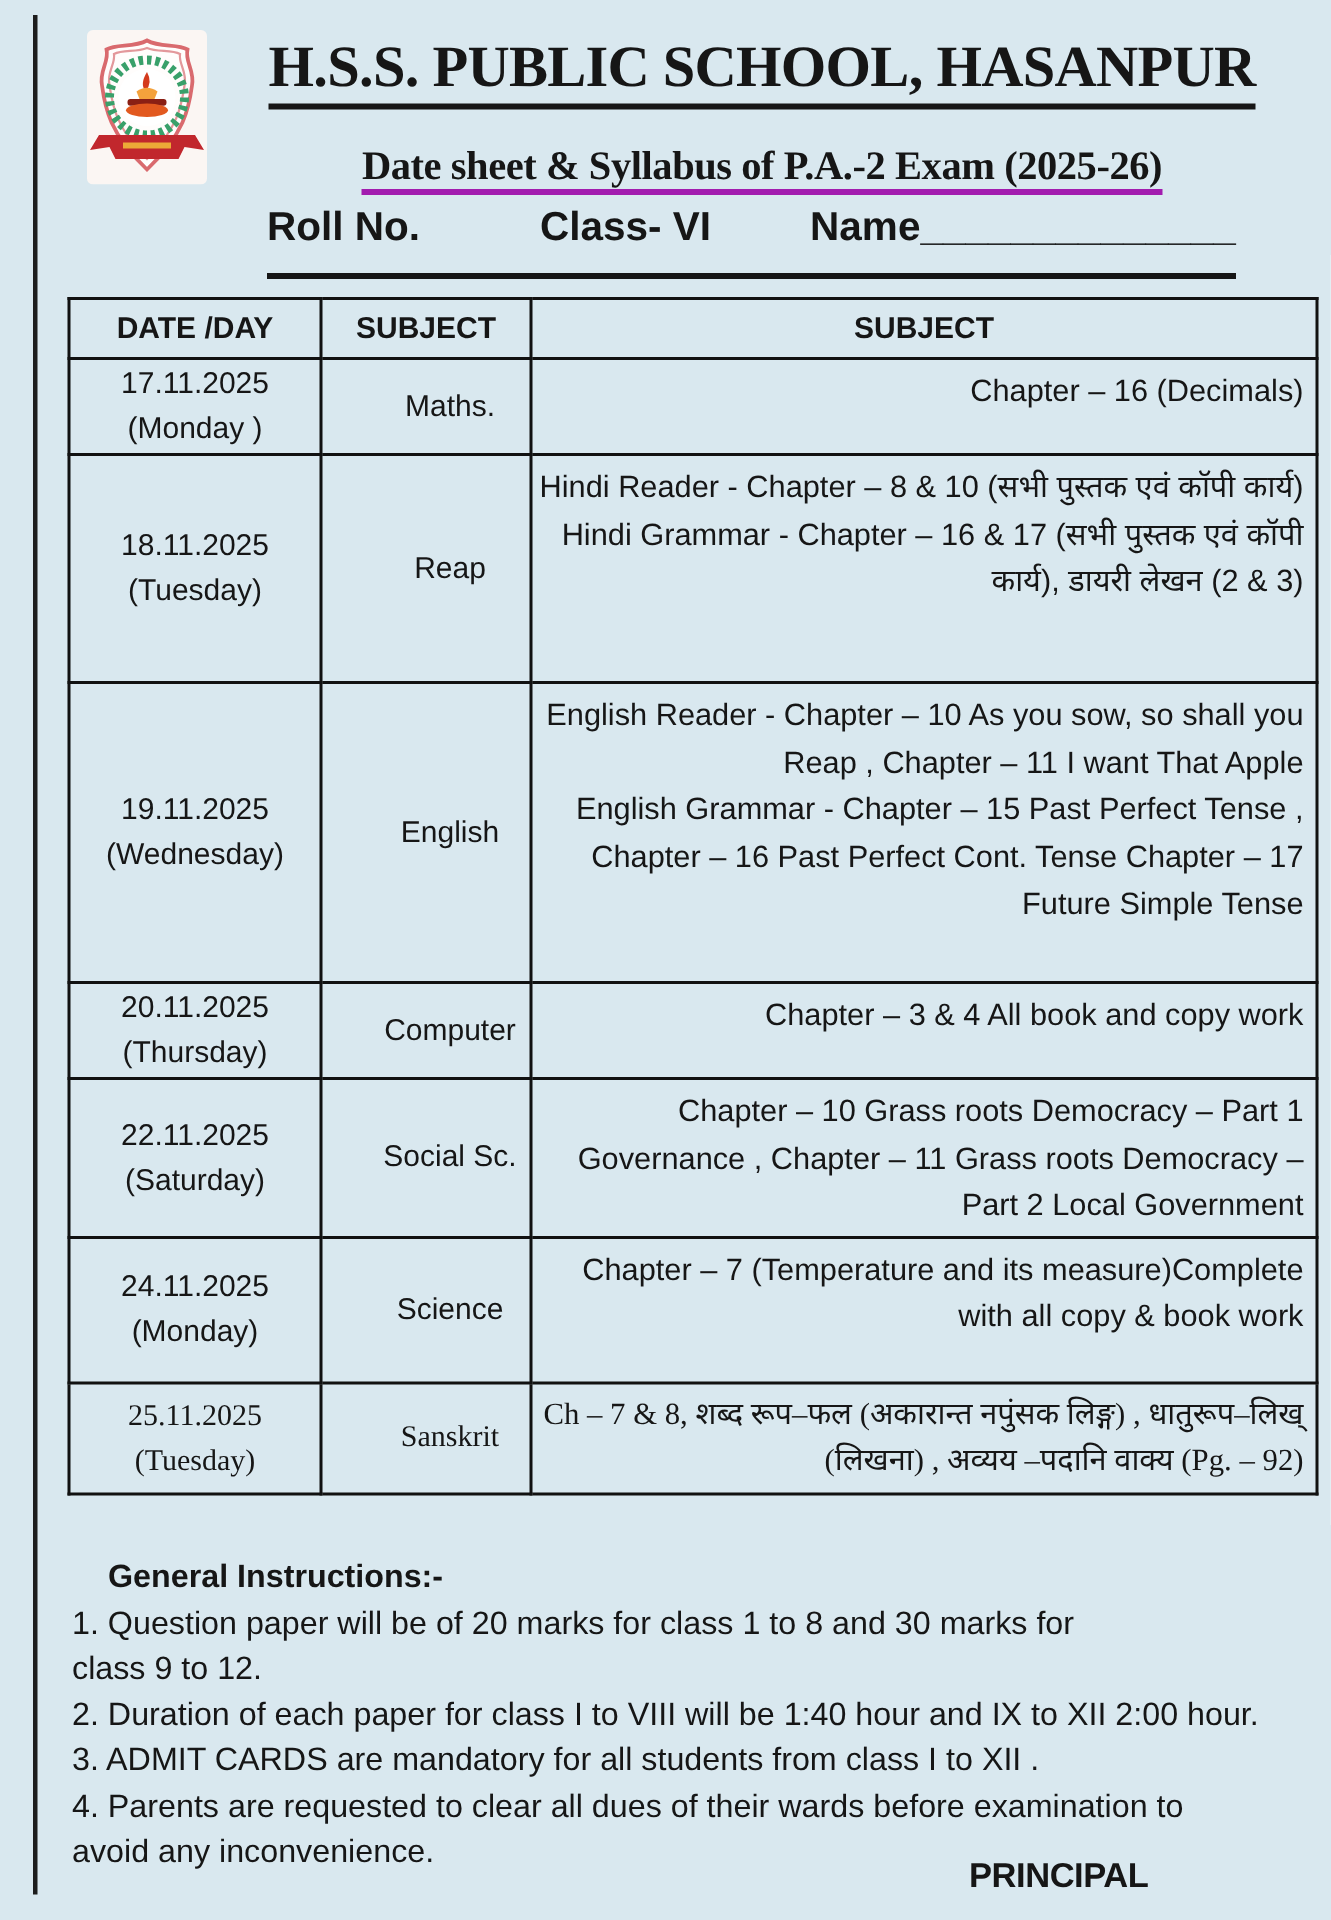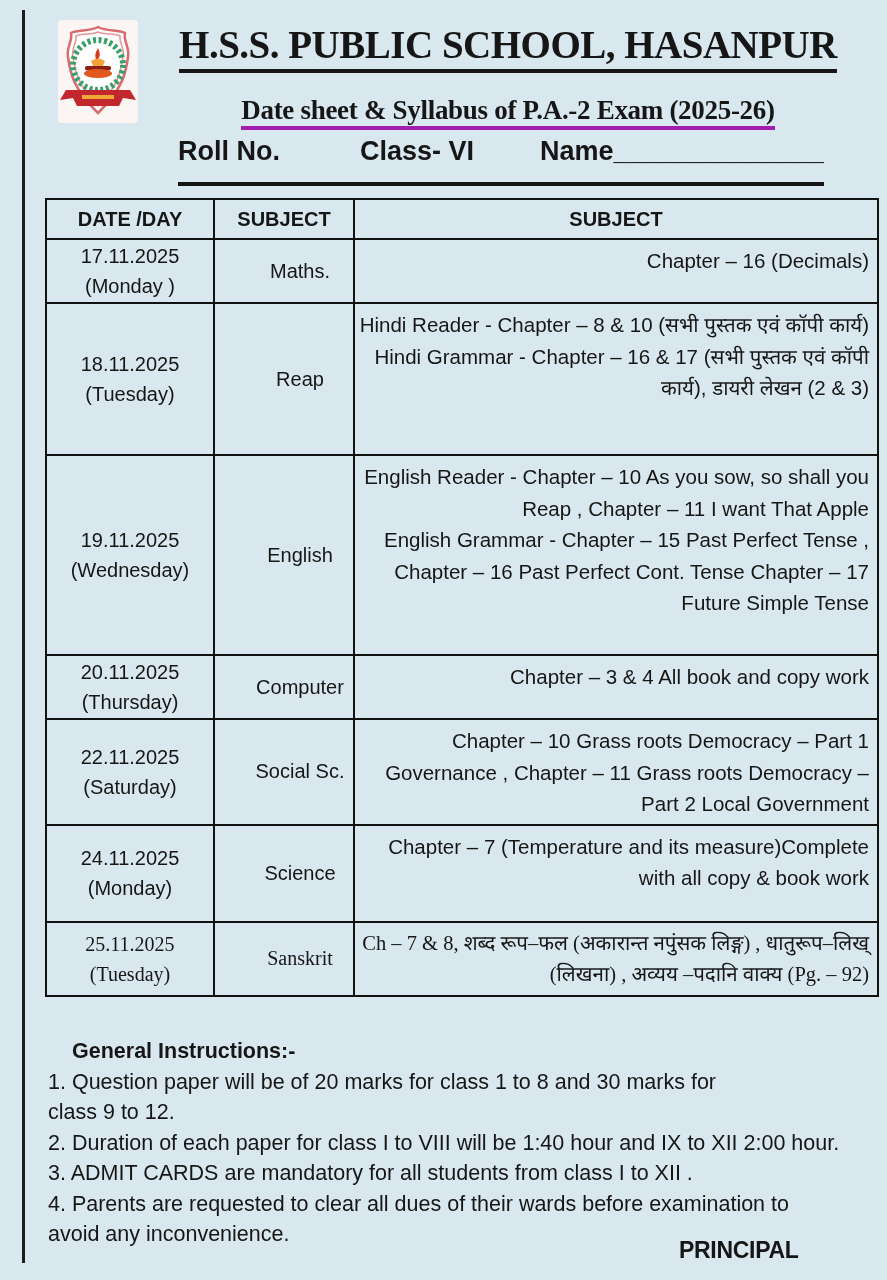--- a/index.html
+++ b/index.html
@@ -85,21 +85,21 @@
     padding:5px 8px 4px 1px;
     white-space:pre-line;
   }
   .instructions{
     position:absolute;left:48px;top:1036px;width:815px;
     font-size:21.5px;line-height:30.5px;
   }
   .instructions .instr-title{font-weight:bold;margin-left:24px;}
   .instructions .instr-item{white-space:pre-line;}
   .principal{
-    position:absolute;left:679px;top:1237px;
+    position:absolute;left:646px;top:1237px;
     font-size:23px;font-weight:bold;letter-spacing:-0.3px;
   }
 </style>
 </head>
 <body>
 
 <div class="page">
 
   <div class="margin-line"></div>
 

